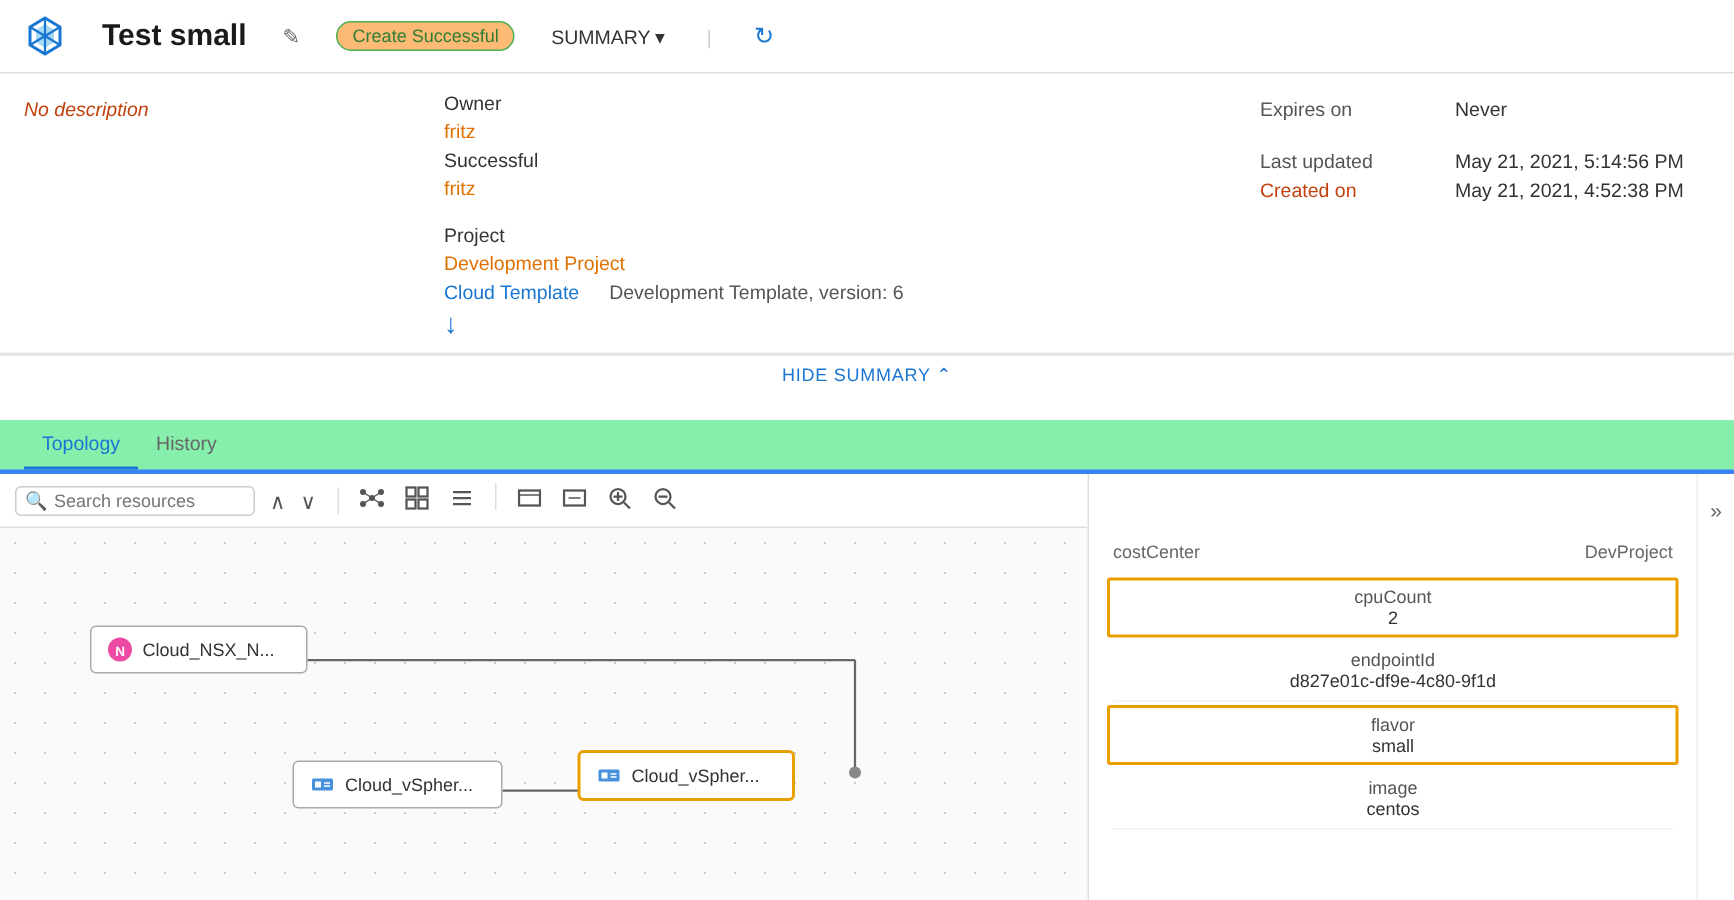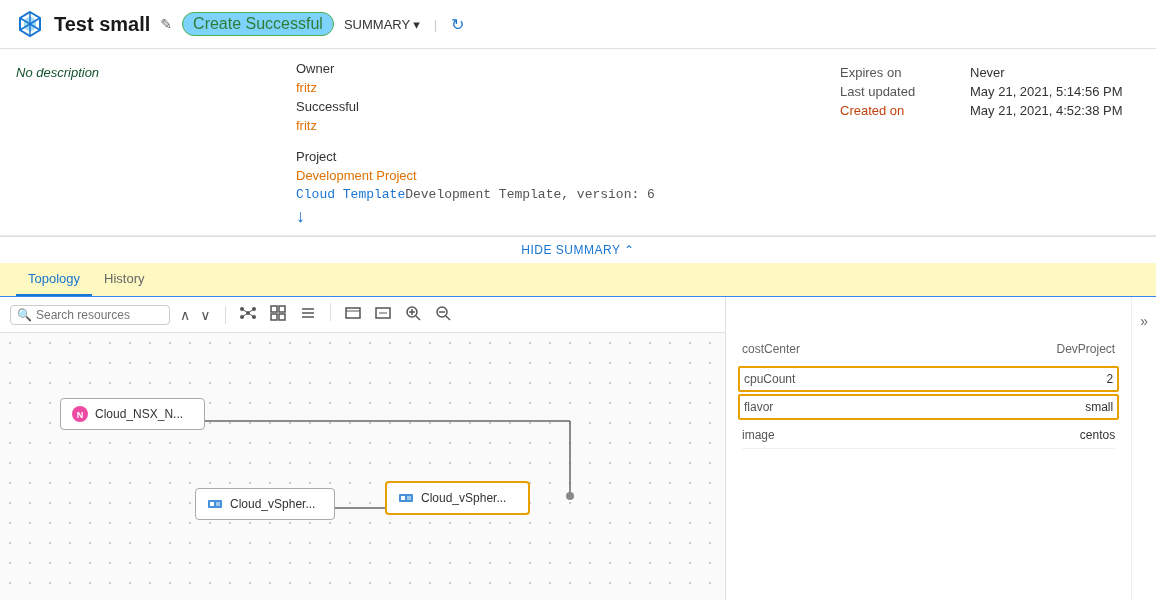--- a/index.html
+++ b/index.html
@@ -1,47 +1,47 @@
 <!DOCTYPE html>
 <html><head>
   <meta charset="utf-8">
   <style>
     * { box-sizing: border-box; margin: 0; padding: 0; }
     body { font-family: -apple-system, BlinkMacSystemFont, 'Segoe UI', Arial, sans-serif; font-size: 13px; background: #fff; color: #333; width: 1156px; height: 600px; overflow: hidden; }
 
     
-    .header { display: flex; align-items: center; padding: 10px 16px; gap: 10px; border-bottom: 1px solid #e0e0e0; }
+    .header { display: flex; align-items: center; padding: 10px 16px; gap: 24px; border-bottom: 1px solid #e0e0e0; }
     .header-title { font-size: 20px; font-weight: 600; color: #1a1a1a; }
     .edit-icon { color: #666; font-size: 14px; cursor: pointer; }
-    .status-badge { background: #7dd3fc; border: 1px solid #4caf50; color: #2e7d32; border-radius: 12px; padding: 2px 10px; font-size: 16px; }
+    .status-badge { background: #fdba74; border: 1px solid #4caf50; color: #2e7d32; border-radius: 12px; padding: 2px 10px; font-size: 12px; }
     .actions-btn { color: #333; font-size: 13px; cursor: pointer; display: flex; align-items: center; gap: 3px; }
     .sep { color: #ccc; margin: 0 4px; }
     .refresh-icon { color: #1976d2; cursor: pointer; font-size: 16px; }
 
     
     .summary { display: flex; padding: 12px 16px 0 16px; border-bottom: 1px solid #e8e8e8; }
-    .summary-left { width: 280px; color: #14532d; font-style: italic; font-size: 13px; padding-top: 4px; }
+    .summary-left { width: 280px; color: #c2410c; font-style: italic; font-size: 13px; padding-top: 4px; }
     .summary-center { flex: 1; padding-bottom: 8px; }
     .summary-right { width: 300px; padding-bottom: 8px; }
     .info-row { display: flex; margin-bottom: 4px; gap: 0; }
     .info-label { color: #333; font-weight: 500; min-width: 120px; }
     .info-value { color: #e07000; }
     .info-value-link { color: #e07000; }
     .info-value-plain { color: #333; }
-    .cloud-template-row { display: flex; align-items: flex-end; gap: 0; margin-top: 2px; font-family: Liberation Mono, monospace; }
+    .cloud-template-row { display: flex; align-items: flex-end; gap: 20px; margin-top: 2px; }
     .cloud-template-label { color: #1976d2; font-weight: 500; font-size: 13px; }
     .cloud-template-value { color: #555; font-size: 13px; }
     .download-icon { color: #1976d2; font-size: 16px; cursor: pointer; display: block; margin-top: 4px; }
 
     .summary-right-inner { padding-top: 4px; }
     .hide-summary { text-align: center; padding: 6px; color: #1976d2; font-size: 12px; font-weight: 500; cursor: pointer; letter-spacing: 0.5px; }
     .hide-summary-bar { border-top: 1px solid #e0e0e0; }
 
     
-    .tabs { display: flex; border-bottom: 1px solid #3b82f6; padding: 0 16px; background: #fef9c3; }
+    .tabs { display: flex; border-bottom: 3px solid #3b82f6; padding: 0 16px; background: #86efac; margin-top: 17px; }
     .tab { padding: 8px 12px; font-size: 13px; cursor: pointer; color: #666; border-bottom: 2px solid transparent; }
     .tab.active { color: #1976d2; border-bottom: 2px solid #1976d2; font-weight: 500; }
 
     
     .main { display: flex; height: calc(600px - 260px); }
 
     
     .topology { flex: 1; background: #fafafa; position: relative; overflow: hidden; border-right: 1px solid #e0e0e0; }
 
     
@@ -66,21 +66,21 @@
     .vsphere1 { top: 140px; left: 195px; width: 140px; }
     .vsphere2 { top: 140px; left: 395px; width: 140px; border: 2px solid #e8a000; }
 
     
     .connections { position: absolute; top: 0; left: 0; width: 100%; height: 100%; pointer-events: none; }
 
     
     .right-panel { width: 430px; background: #fff; overflow-y: auto; }
     .properties-header { display: flex; justify-content: space-between; margin-bottom: 10px; }
     .prop-col-header { font-size: 12px; color: #666; font-weight: 500; margin-top: 33px; }
-    .prop-row { display: flex; justify-content: space-between; align-items: center; padding: 6px 0; border-bottom: 1px solid #f0f0f0; }
+    .prop-row { display: flex; justify-content: space-between; align-items: center; padding: 6px 0; border-bottom: 1px solid #f0f0f0; flex-direction: column; }
     .prop-key { font-size: 12px; color: #555; }
     .prop-value { font-size: 12px; color: #333; text-align: right; max-width: 240px; overflow: hidden; text-overflow: ellipsis; white-space: nowrap; }
     .panel-collapse { color: #666; cursor: pointer; font-size: 14px; padding: 8px 4px; }
   </style>
 </head>
 <body>
 
 <div class="header">
 
   <svg width="28" height="28" viewBox="0 0 28 28">
@@ -129,21 +129,21 @@
       <span class="cloud-template-value">Development Template, version: 6</span>
     </div>
     <span class="download-icon" style="color:#1976d2;font-size:18px;cursor:pointer;margin-top:4px;">↓</span>
   </div>
   <div class="summary-right">
     <div class="summary-right-inner">
       <div class="info-row">
         <span class="info-label" style="color:#555;min-width:130px">Expires on</span>
         <span class="info-value-plain">Never</span>
       </div>
-      <div class="info-row" style="margin-top:4px">
+      <div class="info-row" style="margin-top:20px">
         <span class="info-label" style="color:#555;min-width:130px">Last updated</span>
         <span class="info-value-plain">May 21, 2021, 5:14:56 PM</span>
       </div>
       <div class="info-row" style="margin-top:4px">
         <span class="info-label" style="color:#c2410c;min-width:130px">Created on</span>
         <span class="info-value-plain">May 21, 2021, 4:52:38 PM</span>
       </div>
     </div>
   </div>
 </div>
@@ -294,20 +294,24 @@
         <div class="properties-header">
           <span class="prop-col-header">costCenter</span>
           <span class="prop-col-header">DevProject</span>
         </div>
 
         <div id="prop-rows">
 
         <div class="prop-row" style="border: 2px solid rgb(232, 160, 0); margin: 2px -4px; padding: 4px; border-radius: 2px; display: flex; justify-content: space-between; align-items: center;">
               <span class="prop-key">cpuCount</span>
               <span class="prop-value">2</span>
+            </div>
+            <div class="prop-row" style="display: flex; justify-content: space-between; align-items: center; padding: 6px 0px; border-bottom: 1px solid rgb(240, 240, 240);">
+              <span class="prop-key">endpointId</span>
+              <span class="prop-value">d827e01c-df9e-4c80-9f1d</span>
             </div>
             <div class="prop-row" style="border: 2px solid rgb(232, 160, 0); margin: 2px -4px; padding: 4px; border-radius: 2px; display: flex; justify-content: space-between; align-items: center;">
               <span class="prop-key">flavor</span>
               <span class="prop-value">small</span>
             </div>
             <div class="prop-row" style="display: flex; justify-content: space-between; align-items: center; padding: 6px 0px; border-bottom: 1px solid rgb(240, 240, 240);">
               <span class="prop-key">image</span>
               <span class="prop-value">centos</span>
             </div>
           </div>

